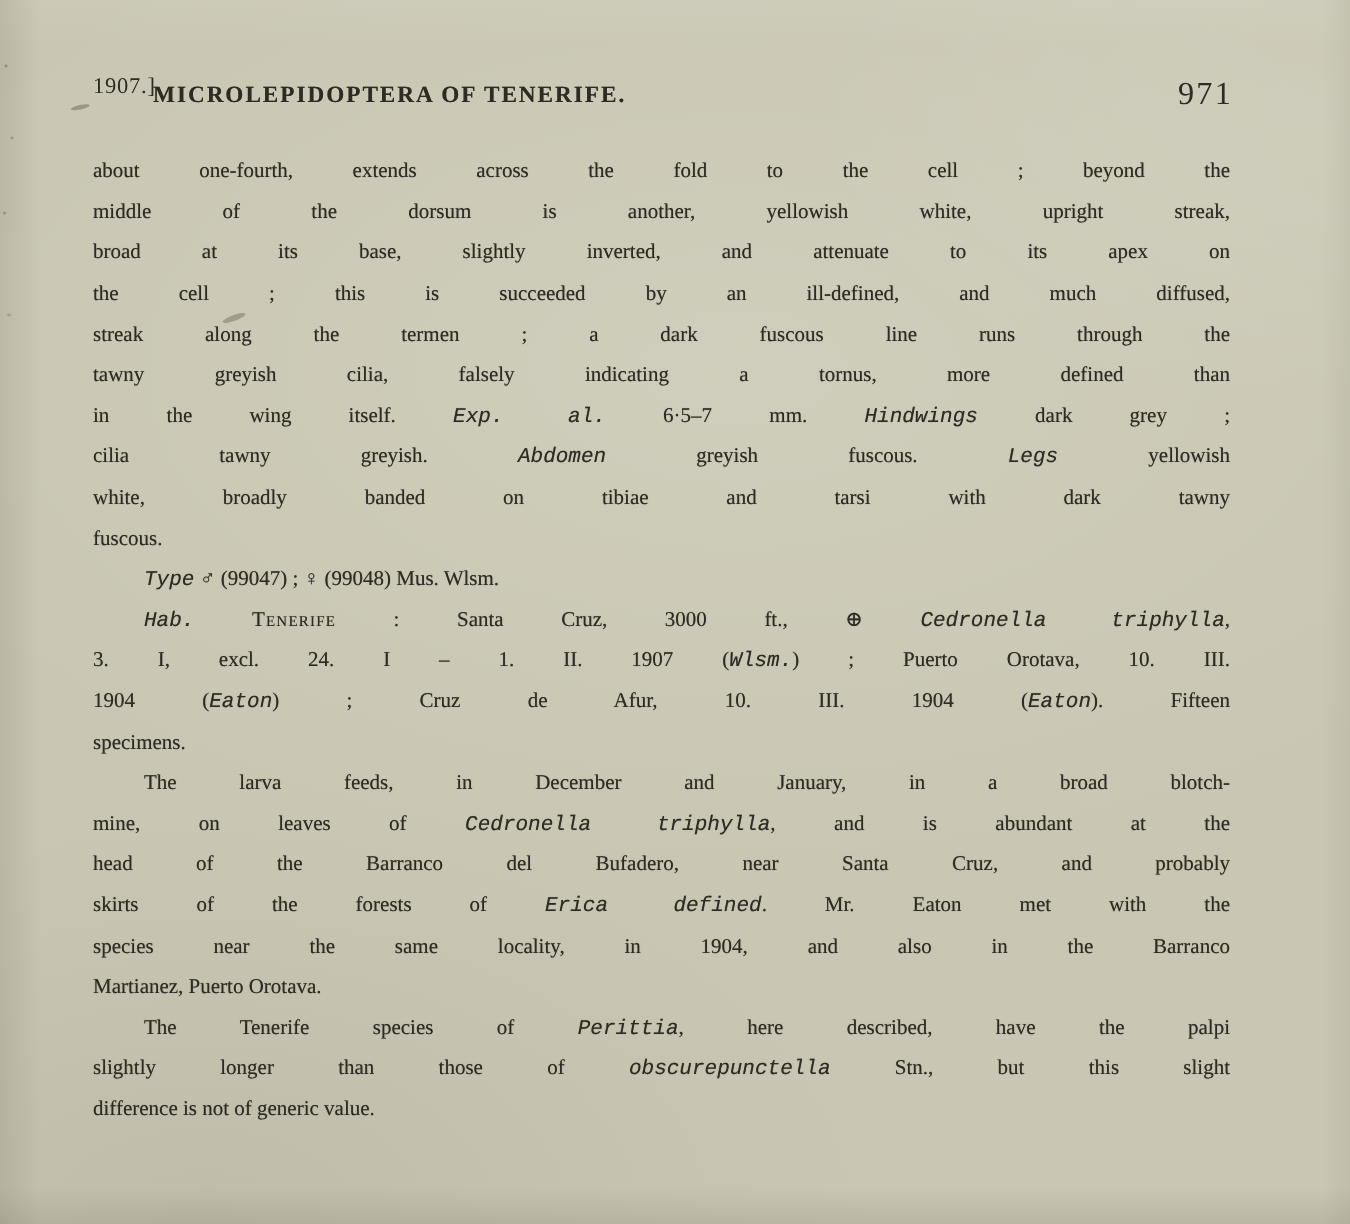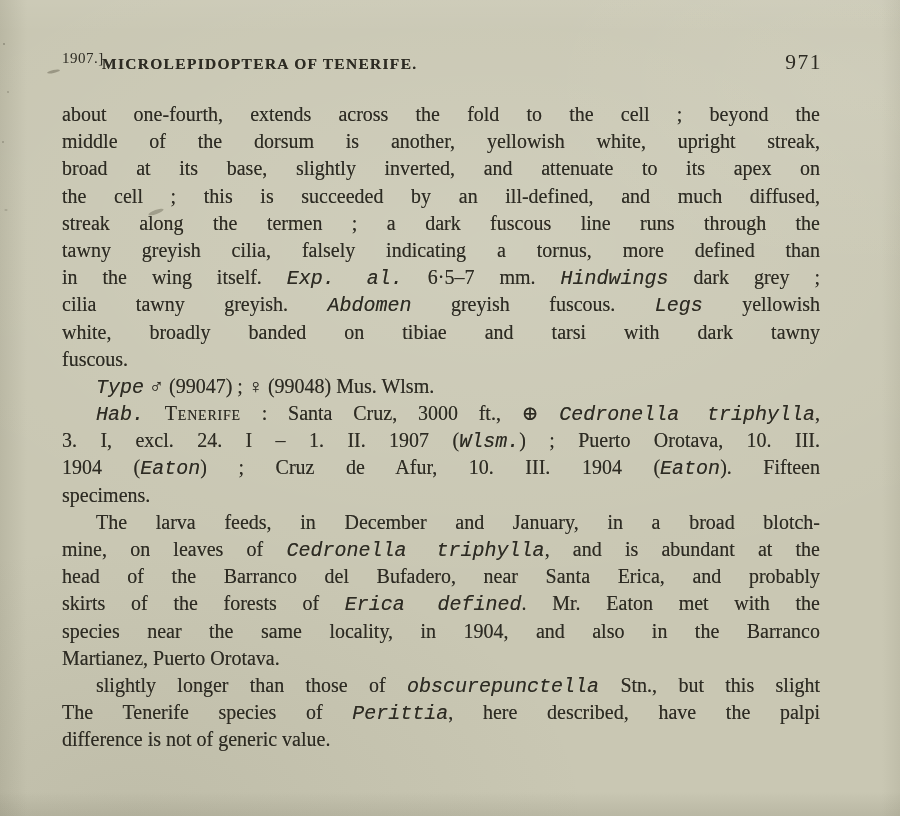--- a/index.html
+++ b/index.html
@@ -43,21 +43,21 @@
     font-size: 15.5px; font-weight: bold;
     letter-spacing: 1.3px; white-space: nowrap;
     text-shadow: 0 0 .4px rgba(45,43,35,.6);
   }
   .page-number {
     position: absolute; right: 0; top: 0;
     font-size: 21.5px; letter-spacing: 1.5px;
   }
   .text-block {
     position: absolute; top: 101px; left: 62px; width: 758px;
-    font-size: 20px; line-height: 27.2px;
+    font-size: 14px; line-height: 27.2px;
     text-shadow: 0 0 .5px rgba(45,43,35,.55);
   }
   .line {
     text-align: justify; text-align-last: justify;
     height: 27.2px; white-space: normal;
   }
   .line.last { text-align-last: left; }
   .paragraph.indent .line:first-child { text-indent: 34px; }
   .italic { font-style: italic; font-family: Liberation Mono, monospace; }
   .smallcaps { font-variant: small-caps; letter-spacing: .8px; }
@@ -93,24 +93,24 @@
       </div>
       <div class="paragraph indent">
         <div class="line"><span class="italic">Hab.</span><span> </span><span class="smallcaps">Tenerife</span><span> : Santa Cruz, 3000 ft., ⊕ </span><span class="italic">Cedronella triphylla</span><span>,</span></div>
         <div class="line"><span>3. I, excl. 24. I – 1. II. 1907 (</span><span class="italic">Wlsm.</span><span>) ; Puerto Orotava, 10. III.</span></div>
         <div class="line"><span>1904 (</span><span class="italic">Eaton</span><span>) ; Cruz de Afur, 10. III. 1904 (</span><span class="italic">Eaton</span><span>). Fifteen</span></div>
         <div class="line last"><span>specimens.</span></div>
       </div>
       <div class="paragraph indent">
         <div class="line"><span>The larva feeds, in December and January, in a broad blotch-</span></div>
         <div class="line"><span>mine, on leaves of </span><span class="italic">Cedronella triphylla</span><span>, and is abundant at the</span></div>
-        <div class="line"><span>head of the Barranco del Bufadero, near Santa Erica, and probably</span></div>
+        <div class="line"><span>head of the Barranco del Bufadero, near Santa Cruz, and probably</span></div>
         <div class="line"><span>skirts of the forests of </span><span class="italic">Erica defined</span><span>. Mr. Eaton met with the</span></div>
         <div class="line"><span>species near the same locality, in 1904, and also in the Barranco</span></div>
         <div class="line last"><span>Martianez, Puerto Orotava.</span></div>
       </div>
       <div class="paragraph indent">
+        <div class="line"><span>The Tenerife species of </span><span class="italic">Perittia</span><span>, here described, have the palpi</span></div>
         <div class="line"><span>slightly longer than those of </span><span class="italic">obscurepunctella</span><span> Stn., but this slight</span></div>
-        <div class="line"><span>The Tenerife species of </span><span class="italic">Perittia</span><span>, here described, have the palpi</span></div>
         <div class="line last"><span>difference is not of generic value.</span></div>
       </div>
     </div>
 </div>
 
 </body></html>

